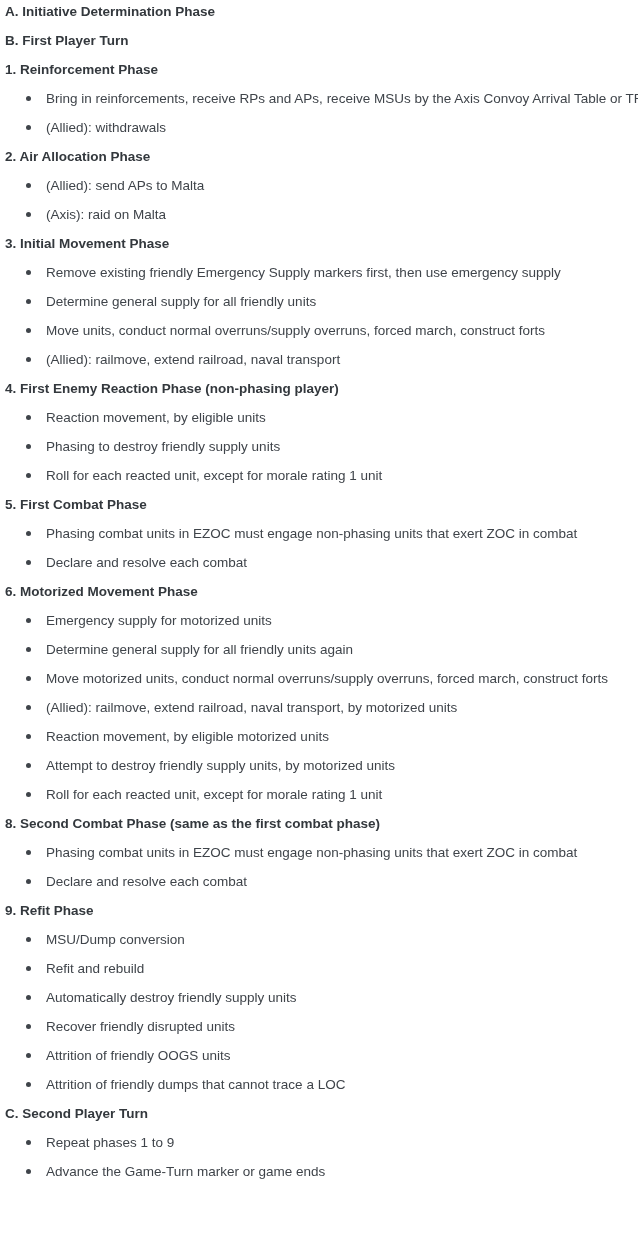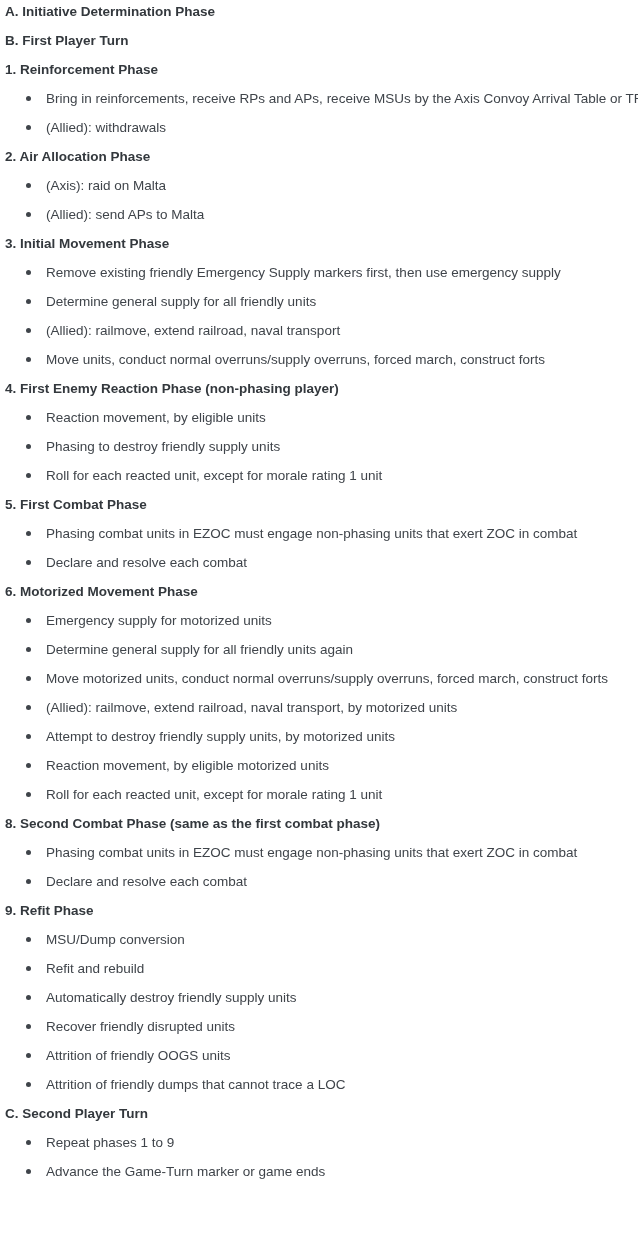--- a/index.html
+++ b/index.html
@@ -51,46 +51,46 @@
 
   <div class="row heading">A. Initiative Determination Phase</div>
 
   <div class="row heading">B. First Player Turn</div>
 
   <div class="row heading">1. Reinforcement Phase</div>
   <div class="row item"><span class="bullet"></span><span>Bring in reinforcements, receive RPs and APs, receive MSUs by the Axis Convoy Arrival Table or TRT</span></div>
   <div class="row item"><span class="bullet"></span><span>(Allied): withdrawals</span></div>
 
   <div class="row heading">2. Air Allocation Phase</div>
+  <div class="row item"><span class="bullet"></span><span>(Allied): send APs to Malta</span></div>
   <div class="row item"><span class="bullet"></span><span>(Axis): raid on Malta</span></div>
-  <div class="row item"><span class="bullet"></span><span>(Allied): send APs to Malta</span></div>
 
   <div class="row heading">3. Initial Movement Phase</div>
   <div class="row item"><span class="bullet"></span><span>Remove existing friendly Emergency Supply markers first, then use emergency supply</span></div>
   <div class="row item"><span class="bullet"></span><span>Determine general supply for all friendly units</span></div>
+  <div class="row item"><span class="bullet"></span><span>Move units, conduct normal overruns/supply overruns, forced march, construct forts</span></div>
   <div class="row item"><span class="bullet"></span><span>(Allied): railmove, extend railroad, naval transport</span></div>
-  <div class="row item"><span class="bullet"></span><span>Move units, conduct normal overruns/supply overruns, forced march, construct forts</span></div>
 
   <div class="row heading">4. First Enemy Reaction Phase (non-phasing player)</div>
   <div class="row item"><span class="bullet"></span><span>Reaction movement, by eligible units</span></div>
   <div class="row item"><span class="bullet"></span><span>Phasing to destroy friendly supply units</span></div>
   <div class="row item"><span class="bullet"></span><span>Roll for each reacted unit, except for morale rating 1 unit</span></div>
 
   <div class="row heading">5. First Combat Phase</div>
   <div class="row item"><span class="bullet"></span><span>Phasing combat units in EZOC must engage non-phasing units that exert ZOC in combat</span></div>
   <div class="row item"><span class="bullet"></span><span>Declare and resolve each combat</span></div>
 
   <div class="row heading">6. Motorized Movement Phase</div>
   <div class="row item"><span class="bullet"></span><span>Emergency supply for motorized units</span></div>
   <div class="row item"><span class="bullet"></span><span>Determine general supply for all friendly units again</span></div>
   <div class="row item"><span class="bullet"></span><span>Move motorized units, conduct normal overruns/supply overruns, forced march, construct forts</span></div>
   <div class="row item"><span class="bullet"></span><span>(Allied): railmove, extend railroad, naval transport, by motorized units</span></div>
 
+  <div class="row item"><span class="bullet"></span><span>Reaction movement, by eligible motorized units</span></div>
   <div class="row item"><span class="bullet"></span><span>Attempt to destroy friendly supply units, by motorized units</span></div>
-  <div class="row item"><span class="bullet"></span><span>Reaction movement, by eligible motorized units</span></div>
   <div class="row item"><span class="bullet"></span><span>Roll for each reacted unit, except for morale rating 1 unit</span></div>
 
   <div class="row heading">8. Second Combat Phase (same as the first combat phase)</div>
   <div class="row item"><span class="bullet"></span><span>Phasing combat units in EZOC must engage non-phasing units that exert ZOC in combat</span></div>
   <div class="row item"><span class="bullet"></span><span>Declare and resolve each combat</span></div>
 
   <div class="row heading">9. Refit Phase</div>
   <div class="row item"><span class="bullet"></span><span>MSU/Dump conversion</span></div>
   <div class="row item"><span class="bullet"></span><span>Refit and rebuild</span></div>
   <div class="row item"><span class="bullet"></span><span>Automatically destroy friendly supply units</span></div>

